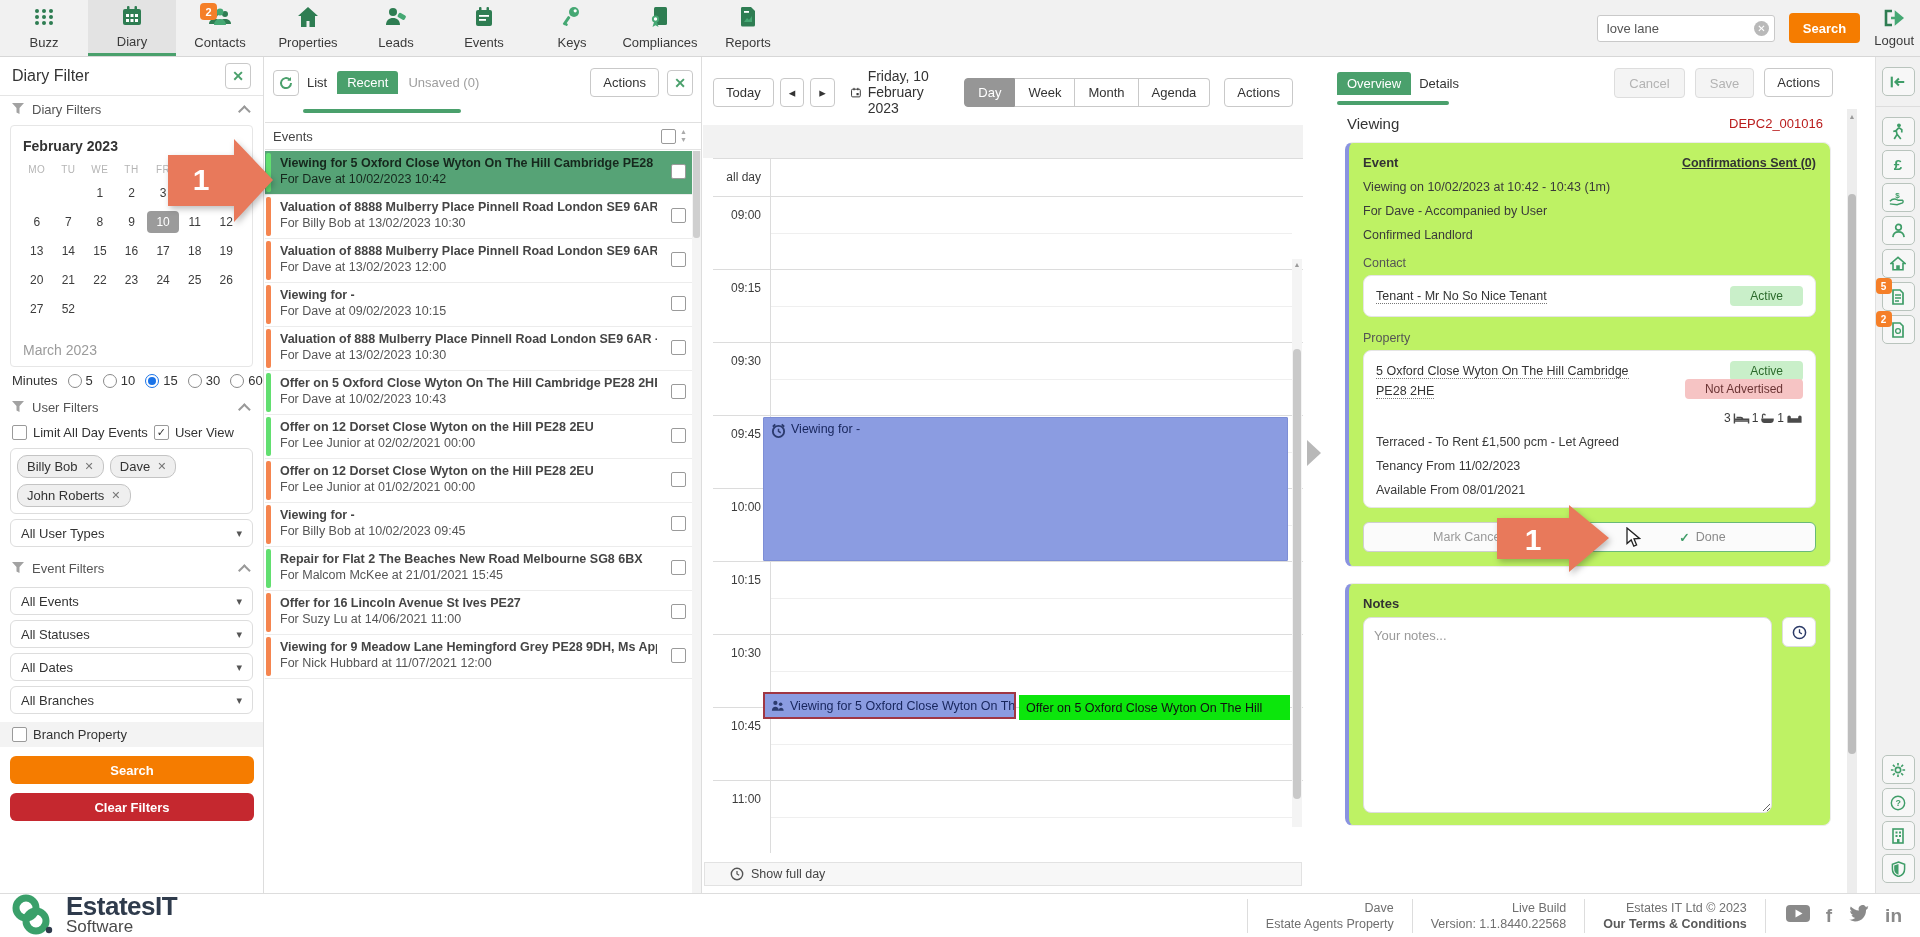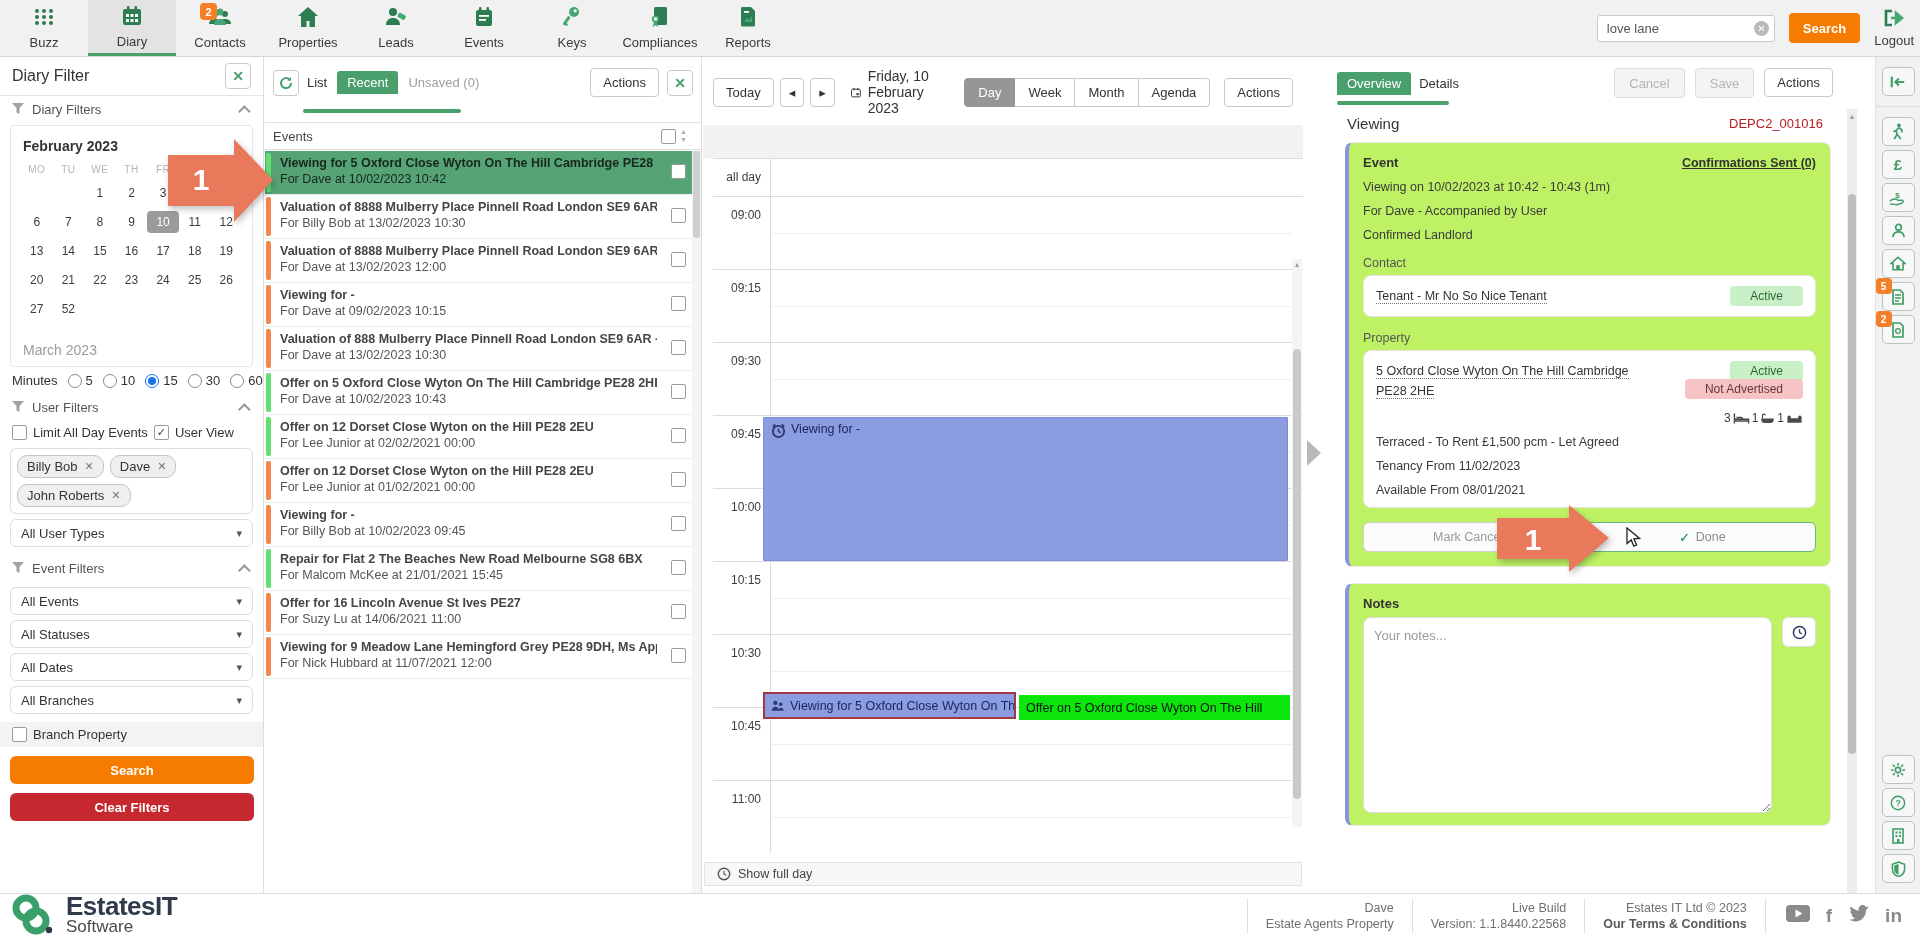--- a/index.html
+++ b/index.html
@@ -95,21 +95,21 @@
   .cal-row { display:flex; border-top:1px solid #dcdcdc; position:relative; }
   .cal-row.allday { height:38px; }
   .cal-row.slot { height:73px; }
   .cal-gutter { width:57px; font-size:12px; color:#3c3c3c; text-align:right; padding:11px 9px 0 0; }
   .cal-cell { flex:1; background:#fff; border-left:1px solid #dcdcdc; margin-right:11px; position:relative; }
   .cal-row.slot .cal-cell::after { content:""; position:absolute; left:0; right:0; top:50%; border-top:1px solid #efefef; }
   .cal-ev { position:absolute; z-index:2; display:flex; align-items:flex-start; gap:5px; font-size:12.5px; overflow:hidden; }
   .cal-ev-blue { left:60px; right:15px; top:259px; height:144px; background:#8b9ce1; border:1px solid #7d8ed6; color:#17255c; padding:4px 7px; border-radius:1px; }
   .cal-ev-sm-blue { left:60px; width:253px; top:534px; height:27px; background:#8b9ce1; border:2px solid #a03744; color:#17255c; padding:3px 6px; align-items:center; white-space:nowrap; }
   .cal-ev-sm-green { left:316px; width:271px; top:537px; height:25px; background:#0ce60c; color:#111; padding:3px 7px; align-items:center; white-space:nowrap; }
-  .cal-footbar { position:absolute; left:1px; right:1px; bottom:7px; height:24px; background:#f7f7f7; border:1px solid #e2e2e2; display:flex; align-items:center; gap:7px; padding-left:12px; font-size:12.5px; color:#444; cursor:pointer; }
+  .cal-footbar { position:absolute; left:1px; right:1px; bottom:7px; height:24px; background:#f7f7f7; border:1px solid #e2e2e2; display:flex; align-items:center; gap:7px; padding-left:25px; font-size:12.5px; color:#444; cursor:pointer; }
   .cal-scroll { position:absolute; right:1px; top:101px; bottom:34px; width:10px; background:#f4f4f4; }
   .cal-scroll .thumb { position:absolute; left:1px; right:1px; top:90px; height:450px; background:#c9c9c9; border-radius:4px; }
   .scroll-arrow { position:absolute; left:0; right:0; text-align:center; font-size:7px; color:#9a9a9a; }
   .expander { position:absolute; left:1307px; top:440px; width:0; height:0; border-top:13px solid transparent; border-bottom:13px solid transparent; border-left:14px solid #b8b8b8; cursor:pointer; z-index:3; }
 
   
   .detail { position:absolute; top:57px; left:1337px; width:520px; bottom:44px; background:#fff; }
   .dt-toolbar { position:relative; height:52px; display:flex; align-items:flex-start; padding:11px 24px 0 0; }
   .dt-tabs { display:flex; gap:8px; font-size:13px; align-items:center; padding-top:4px; }
   .dt-underline { position:absolute; left:0; top:44px; width:112px; height:4px; background:#4aa06c; border-radius:2px; }

